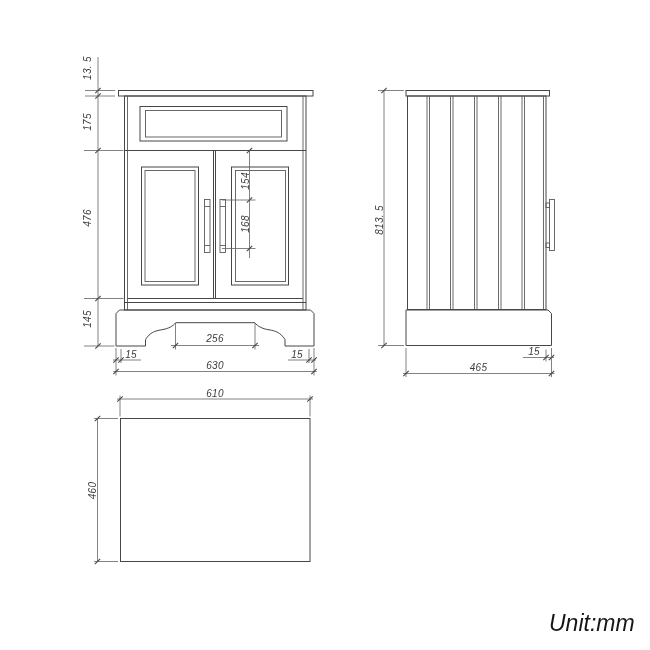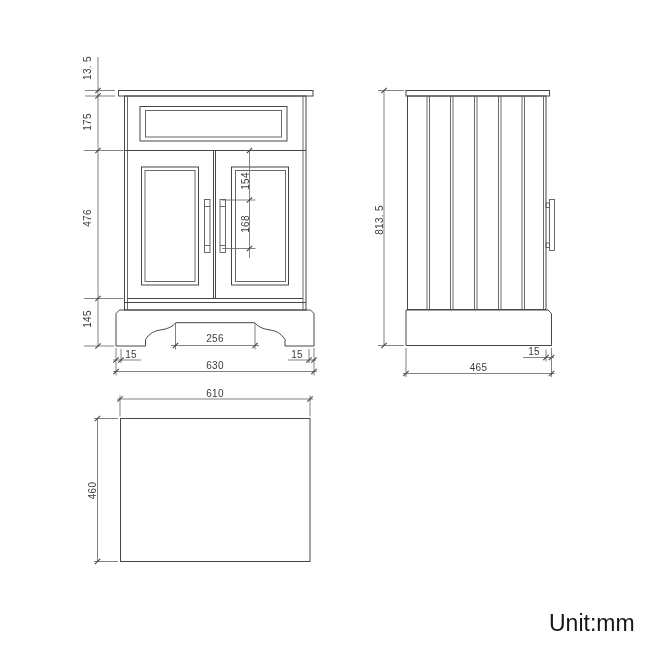--- a/index.html
+++ b/index.html
@@ -1,17 +1,17 @@
 <!DOCTYPE html>
 <html><head>
 <meta charset="utf-8">
 <style>
   html,body{margin:0;padding:0;background:#ffffff;}
   .page{position:relative;width:650px;height:650px;background:#ffffff;overflow:hidden;
-        font-family:"Liberation Sans",sans-serif;}
+        font-family:"Liberation Sans",sans-serif;font-style:italic;}
   svg{display:block;}
   .geo{fill:none;stroke:#474747;stroke-width:1;}
   .geo2{fill:none;stroke:#5a5a5a;stroke-width:0.9;}
   .dim{fill:none;stroke:#636363;stroke-width:0.8;}
   .tick{stroke:#474747;stroke-width:1.1;}
   .dim-text{font-family:"Liberation Sans",sans-serif;font-size:10px;fill:#3c3c3c;letter-spacing:0.3px;}
   .unit-text{font-family:"Liberation Sans",sans-serif;font-size:23px;fill:#161616;}
 </style>
 </head>
 <body>

